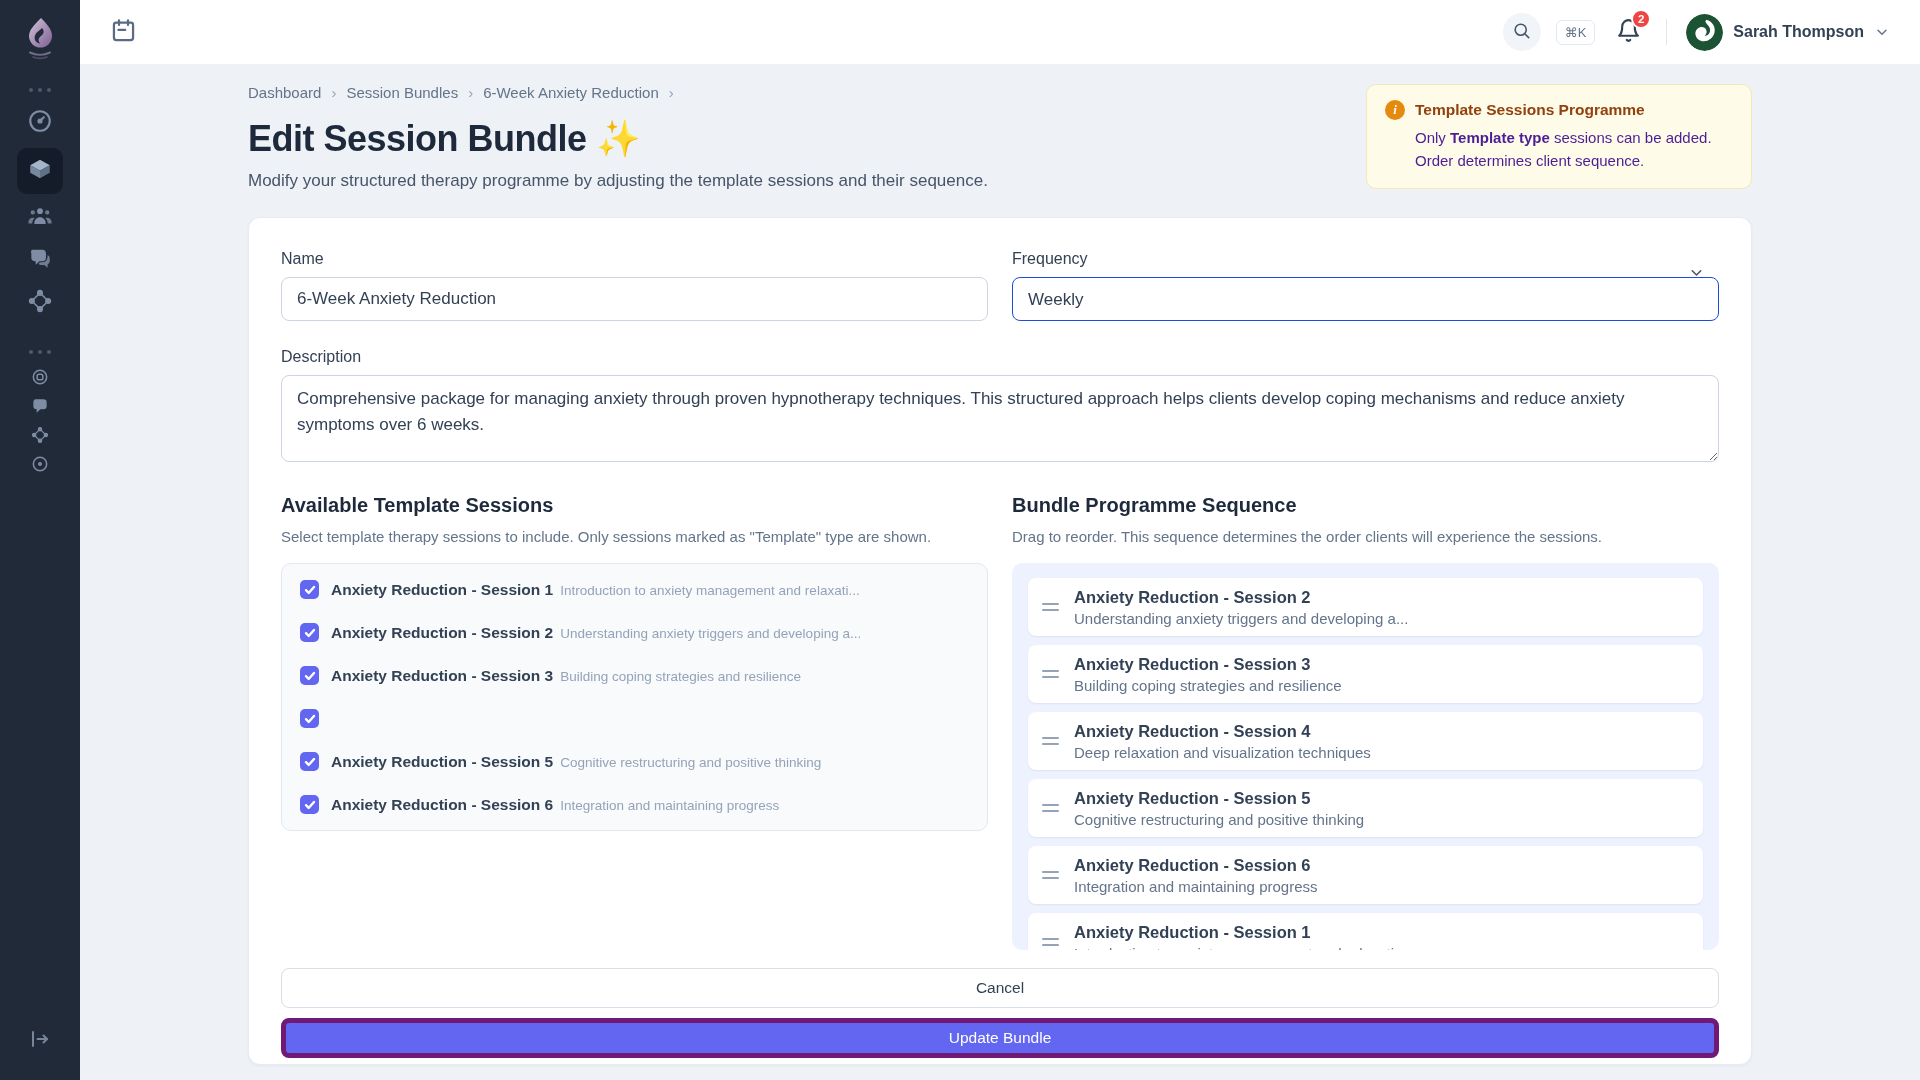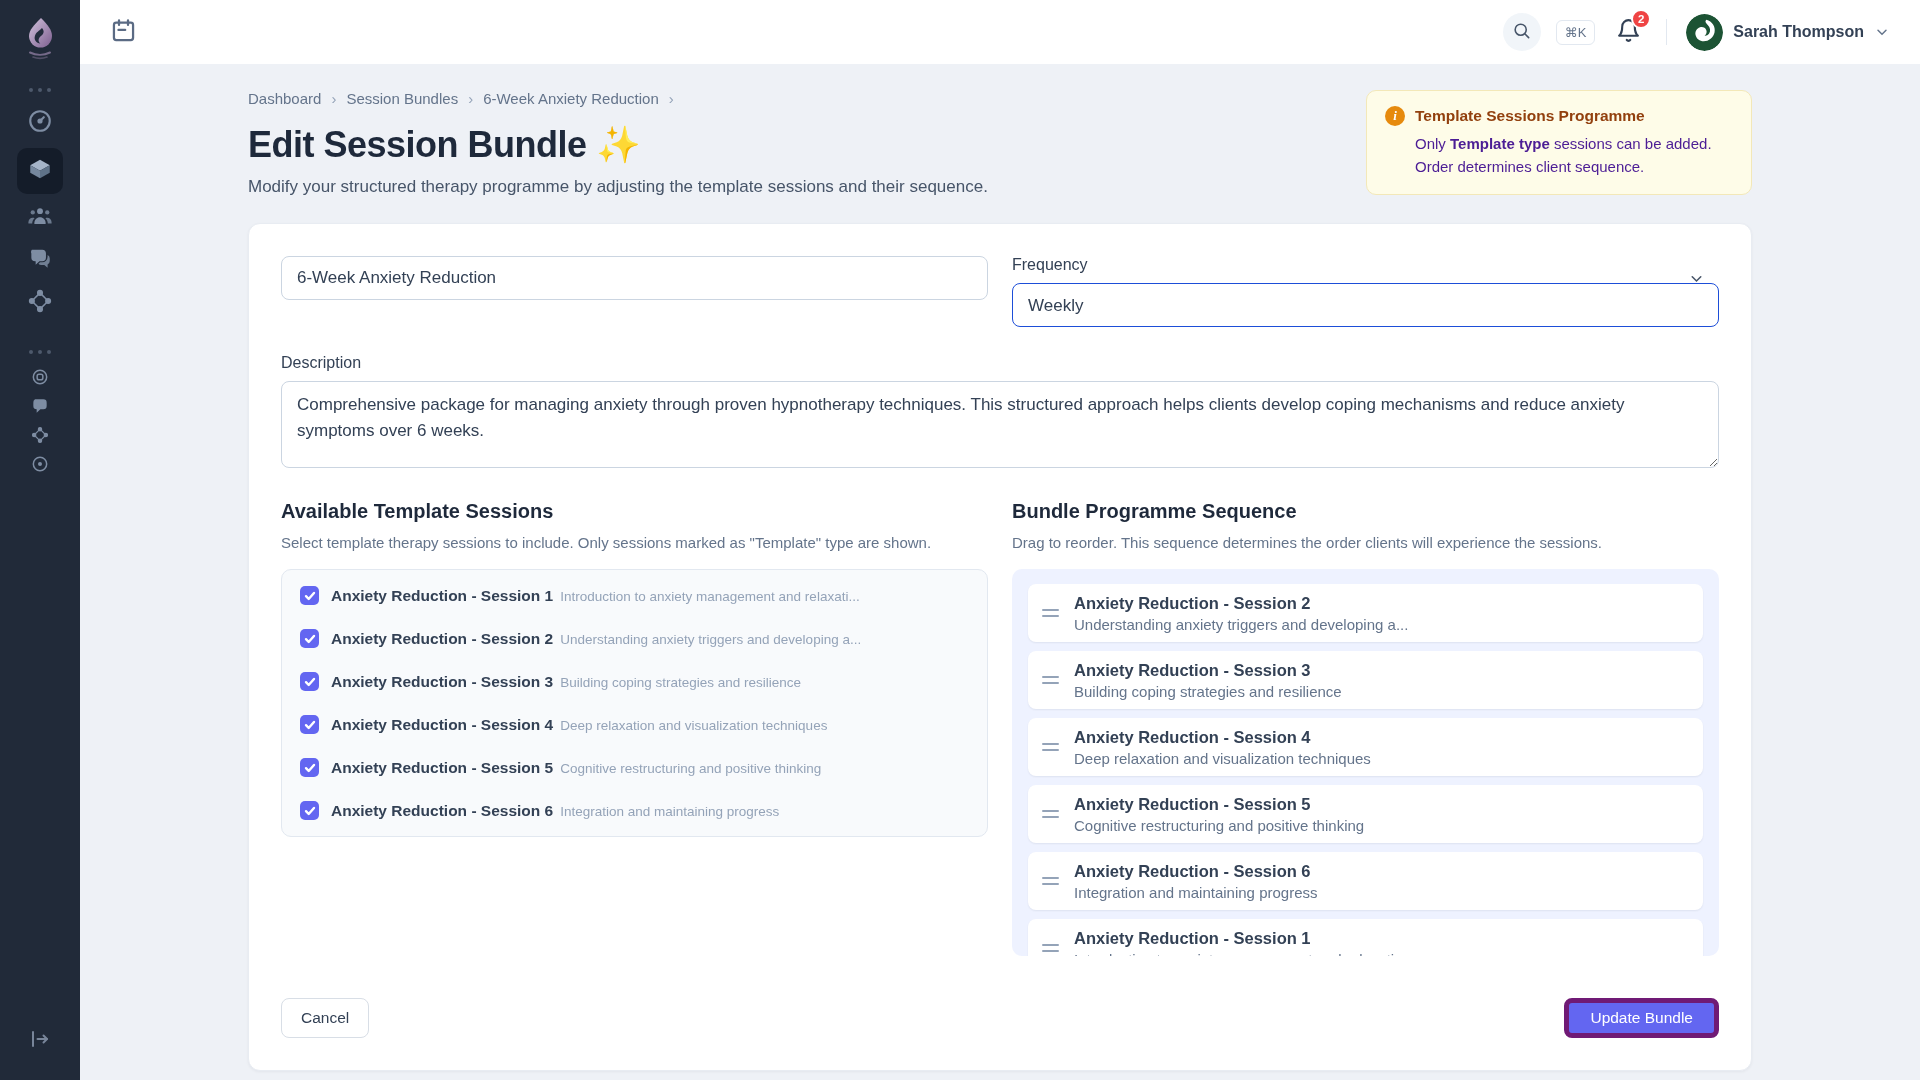--- a/index.html
+++ b/index.html
@@ -38,21 +38,21 @@
   .badge { position:absolute; top:-9px; right:-10px; background:#ef4444; color:#fff;
            min-width:20px; height:20px; border-radius:999px; font-size:11.5px; font-weight:700;
            display:grid; place-items:center; padding:0 5px; border:2px solid #fff; }
   .vdiv { width:1px; height:26px; background:#e2e8f0; margin:0 4px; }
   .user { display:flex; align-items:center; gap:10px; cursor:pointer; }
   .avatar { width:37px; height:37px; border-radius:50%; overflow:hidden; flex:none; }
   .user-name { font-size:16px; font-weight:700; color:#334155; }
   .user .chev { color:#64748b; width:16px; height:16px; }
 
   
-  .content { flex:1; overflow:hidden; padding-top:26px; }
+  .content { flex:1; overflow:hidden; padding-top:20px; }
   .page-wrap { width:1504px; margin:0 auto; }
   .content-head { display:flex; justify-content:space-between; align-items:flex-start; }
   .breadcrumb { display:flex; align-items:center; gap:10px; font-size:15px; color:#64748b; }
   .breadcrumb .bc-item { cursor:pointer; }
   .breadcrumb .sep { color:#94a3b8; font-size:15px; }
   .page-title { margin-top:17px; font-size:36px; font-weight:700; color:#1e293b; letter-spacing:-.5px; }
   .page-sub { margin-top:11px; font-size:17px; color:#475569; }
 
   .alert { width:386px; background:#fefce8; border:1px solid #f3e8b8; border-radius:10px;
            padding:15px 18px 16px; }
@@ -100,21 +100,21 @@
   .seq-box { margin-top:18px; background:#eef2ff; border-radius:10px; padding:15px 16px;
              height:387px; overflow:hidden; display:flex; flex-direction:column; gap:9px; }
   .seq-card { background:#fff; border-radius:8px; min-height:58px; flex:none; padding:9px 14px;
               display:flex; align-items:center; gap:15px; box-shadow:0 1px 2px rgba(15,23,42,.07);
               cursor:grab; }
   .drag-handle { width:17px; flex:none; color:#94a3b8; }
   .drag-handle i { display:block; height:2px; border-radius:2px; background:#94a3b8; margin:4px 0; }
   .seq-title { font-size:16.5px; font-weight:700; color:#334155; }
   .seq-desc { margin-top:3px; font-size:15px; color:#64748b; }
 
-  .footer-actions { margin-top:auto; display:flex; justify-content:space-between; gap:3px; padding-top:18px; }
+  .footer-actions { margin-top:auto; display:flex; justify-content:space-between; gap:10px; padding-top:18px;flex-direction:column; }
   .btn { font-family:inherit; font-size:15.5px; border-radius:8px; cursor:pointer; padding:0 19px; height:40px; }
   .btn-cancel { background:#fff; border:1px solid #d8dee6; color:#334155; }
   .btn-primary { background:#6366f1; border:5px solid #701a75; color:#fff; font-weight:500; padding:0 21px; }
 </style>
 </head>
 <body>
 
 <div class="app">
 
   <aside class="sidebar">
@@ -333,20 +333,21 @@
               <span>Only </span><b>Template type</b><span> sessions can be added.</span><br>
               <span>Order determines client sequence.</span>
             </div>
           </div>
         </div>
 
         <div class="card">
 
           <div class="form-row">
             <div class="field">
+              <label>Name</label>
               <input class="text-input" type="text" value="6-Week Anxiety Reduction" style="">
             </div>
             <div class="field select-box">
               <label>Frequency</label>
               <select>
                 <option>Weekly</option>
               </select>
               <span class="chev">
                 <svg viewBox="0 0 24 24" fill="none" stroke="currentColor" stroke-width="2.2" stroke-linecap="round">
                     <path d="M6 9.5l6 6 6-6"></path>
@@ -398,23 +399,20 @@
                       <span class="check-label">Anxiety Reduction - Session 3</span><span class="check-desc">Building coping strategies and resilience</span>
                     </span>
                   </div>
 
                   <div class="check-row">
                     <span class="checkbox">
                       <svg viewBox="0 0 12 12" fill="none" stroke="#ffffff" stroke-width="2.4" stroke-linecap="round" stroke-linejoin="round">
                         <path d="M2 6.2l2.7 2.8L10 3"></path>
                       </svg>
                     </span>
-                    <span style="overflow:hidden;text-overflow:ellipsis;">
-                      <span class="check-label">Anxiety Reduction - Session 4</span><span class="check-desc">Deep relaxation and visualization techniques</span>
-                    </span>
                   </div>
 
                   <div class="check-row">
                     <span class="checkbox">
                       <svg viewBox="0 0 12 12" fill="none" stroke="#ffffff" stroke-width="2.4" stroke-linecap="round" stroke-linejoin="round">
                         <path d="M2 6.2l2.7 2.8L10 3"></path>
                       </svg>
                     </span>
                     <span style="overflow:hidden;text-overflow:ellipsis;">
                       <span class="check-label">Anxiety Reduction - Session 5</span><span class="check-desc">Cognitive restructuring and positive thinking</span>

